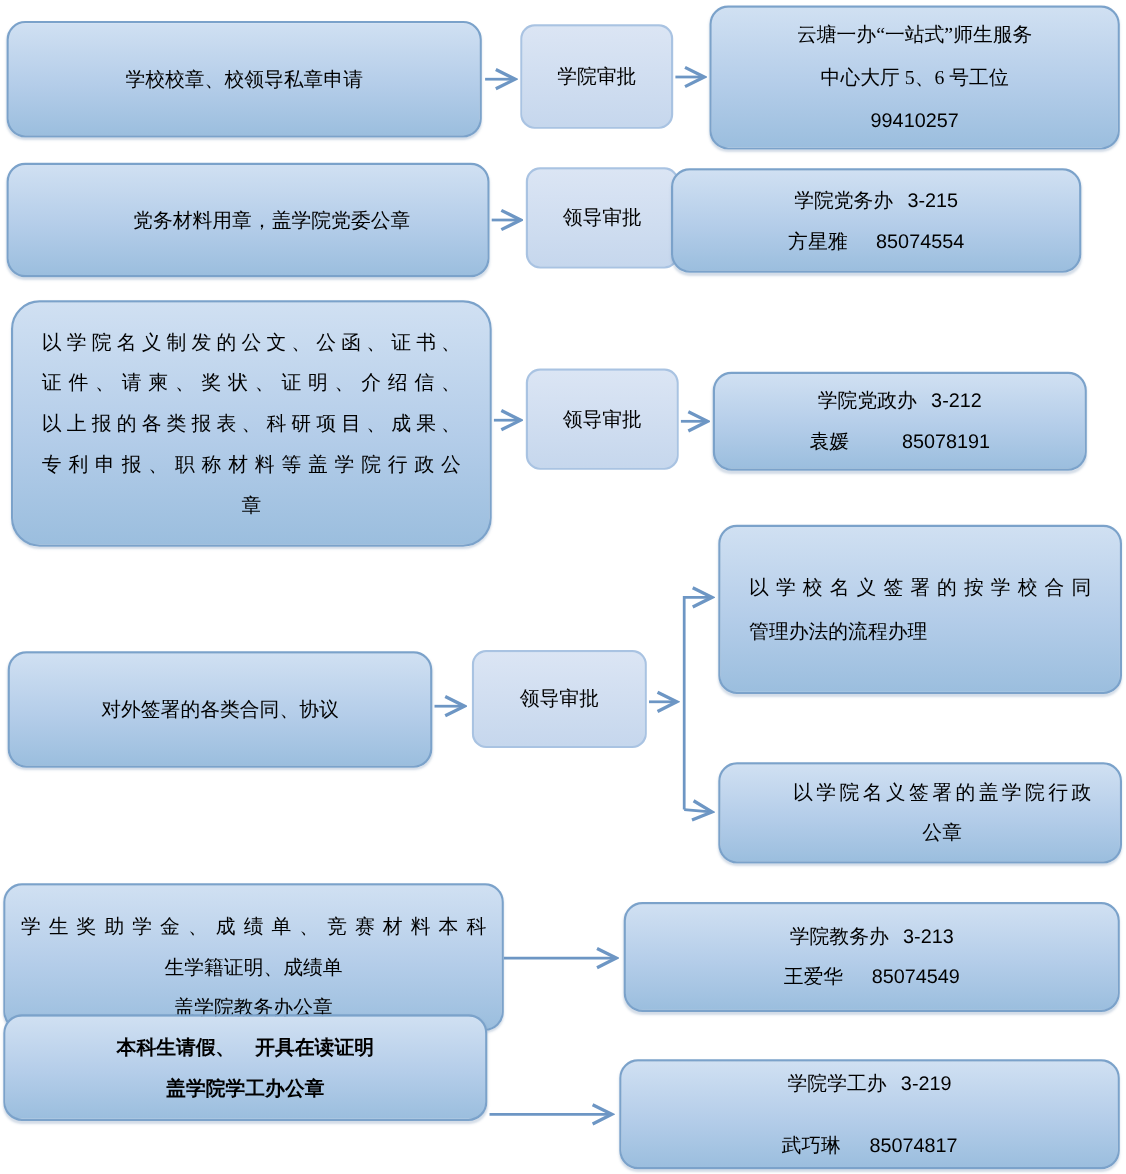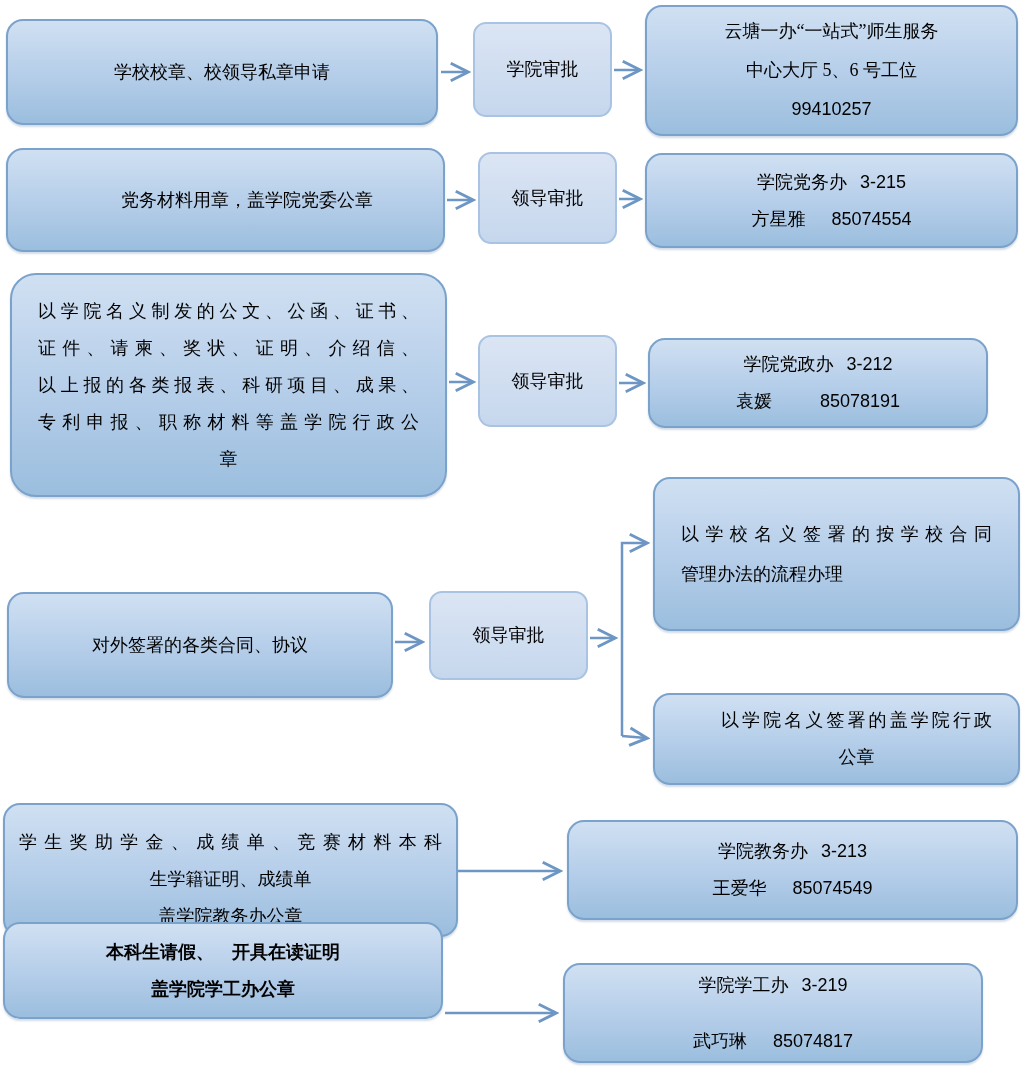--- a/index.html
+++ b/index.html
@@ -29,32 +29,32 @@
   .num{font-family:"Liberation Sans","DejaVu Sans",sans-serif;}
   .room{margin-left:13px;}
   .phone{margin-left:26px;}
   .widegap .phone{margin-left:48px;}
   
   .b-l1{left:6px;top:19px;width:432px;height:106px;}
   .b-m1{left:473px;top:22px;width:139px;height:95px;}
   .b-r1{left:645px;top:5px;width:373px;height:131px;line-height:39px;}
   .b-l2{left:6px;top:148px;width:439px;height:104px;padding-left:43px;}
   .b-m2{left:478px;top:152px;width:139px;height:92px;}
-  .b-r2{left:645px;top:153px;width:373px;height:95px;}
+  .b-r2{left:610px;top:153px;width:373px;height:95px;}
   .b-l3{left:10px;top:273px;width:437px;height:224px;border-radius:26px;}
   .b-m3{left:478px;top:335px;width:139px;height:92px;}
   .b-r3{left:648px;top:338px;width:340px;height:90px;}
   .b-l4{left:7px;top:592px;width:386px;height:106px;}
   .b-m4{left:429px;top:591px;width:159px;height:89px;}
   .b-r4a{left:653px;top:477px;width:367px;height:154px;line-height:40px;}
   .b-r4b{left:653px;top:693px;width:367px;height:92px;padding-left:40px;}
   .b-l5{left:3px;top:803px;width:455px;height:134px;justify-content:flex-end;}
   .b-r5{left:567px;top:820px;width:451px;height:100px;}
   .b-l6{left:3px;top:922px;width:440px;height:97px;font-weight:bold;}
-  .b-r6{left:563px;top:963px;width:420px;height:100px;gap:19px;}
+  .b-r6{left:563px;top:963px;width:455px;height:100px;gap:19px;}
   .b-l5 .ln{padding:0 14px;box-sizing:border-box;}
 </style>
 </head>
 <body>
 
 <div class="canvas">
 
   <svg class="connectors" width="1024" height="1067" viewBox="0 0 1024 1067">
     <defs>
       <marker id="arr" markerWidth="9" markerHeight="9" refX="7.5" refY="4.5" orient="auto" markerUnits="strokeWidth">

